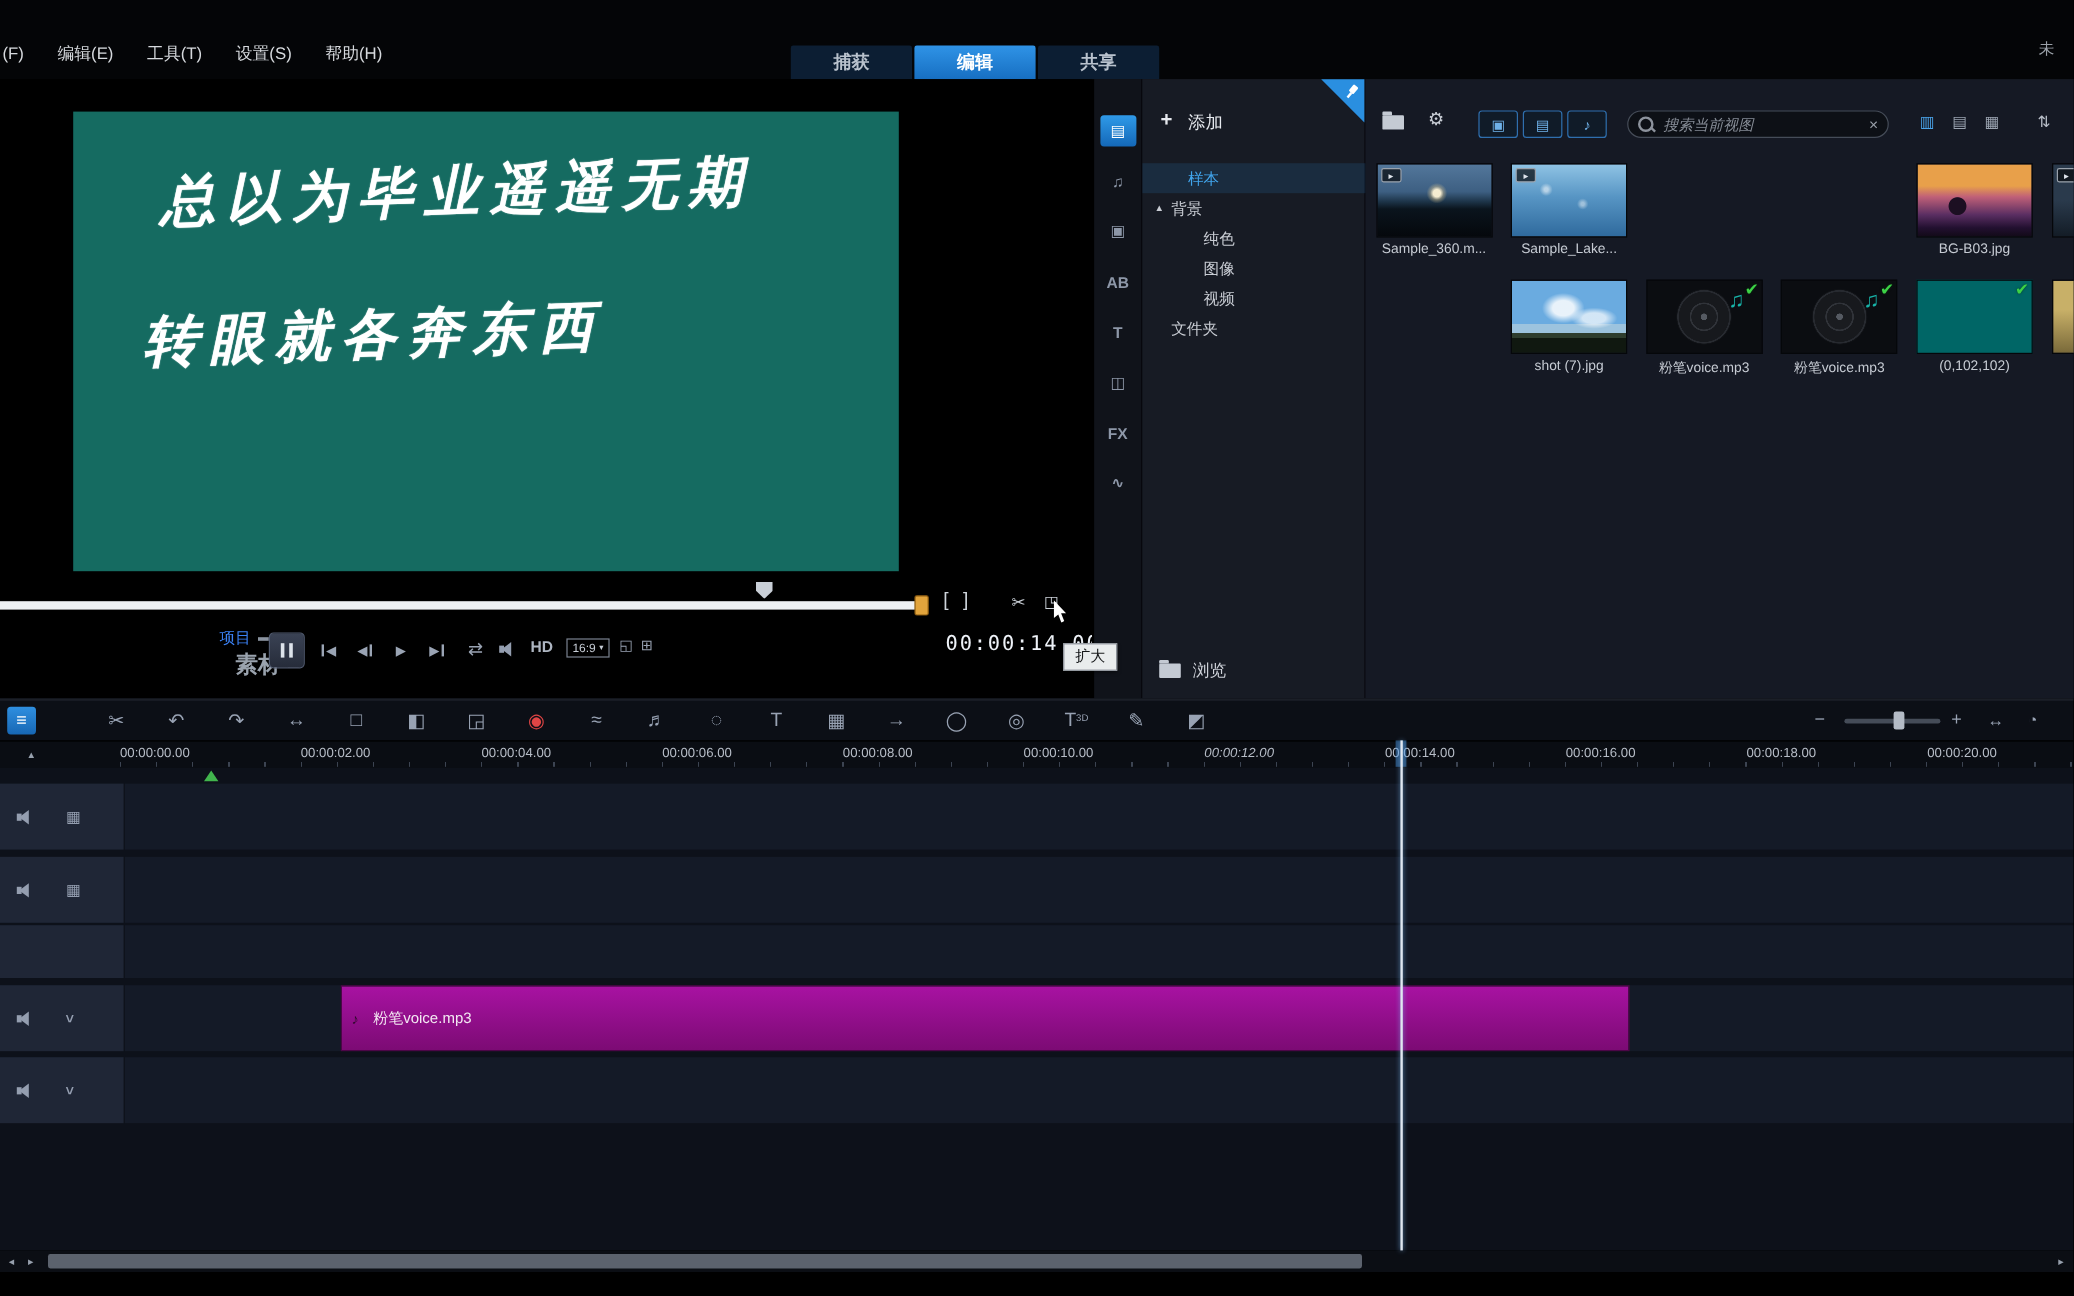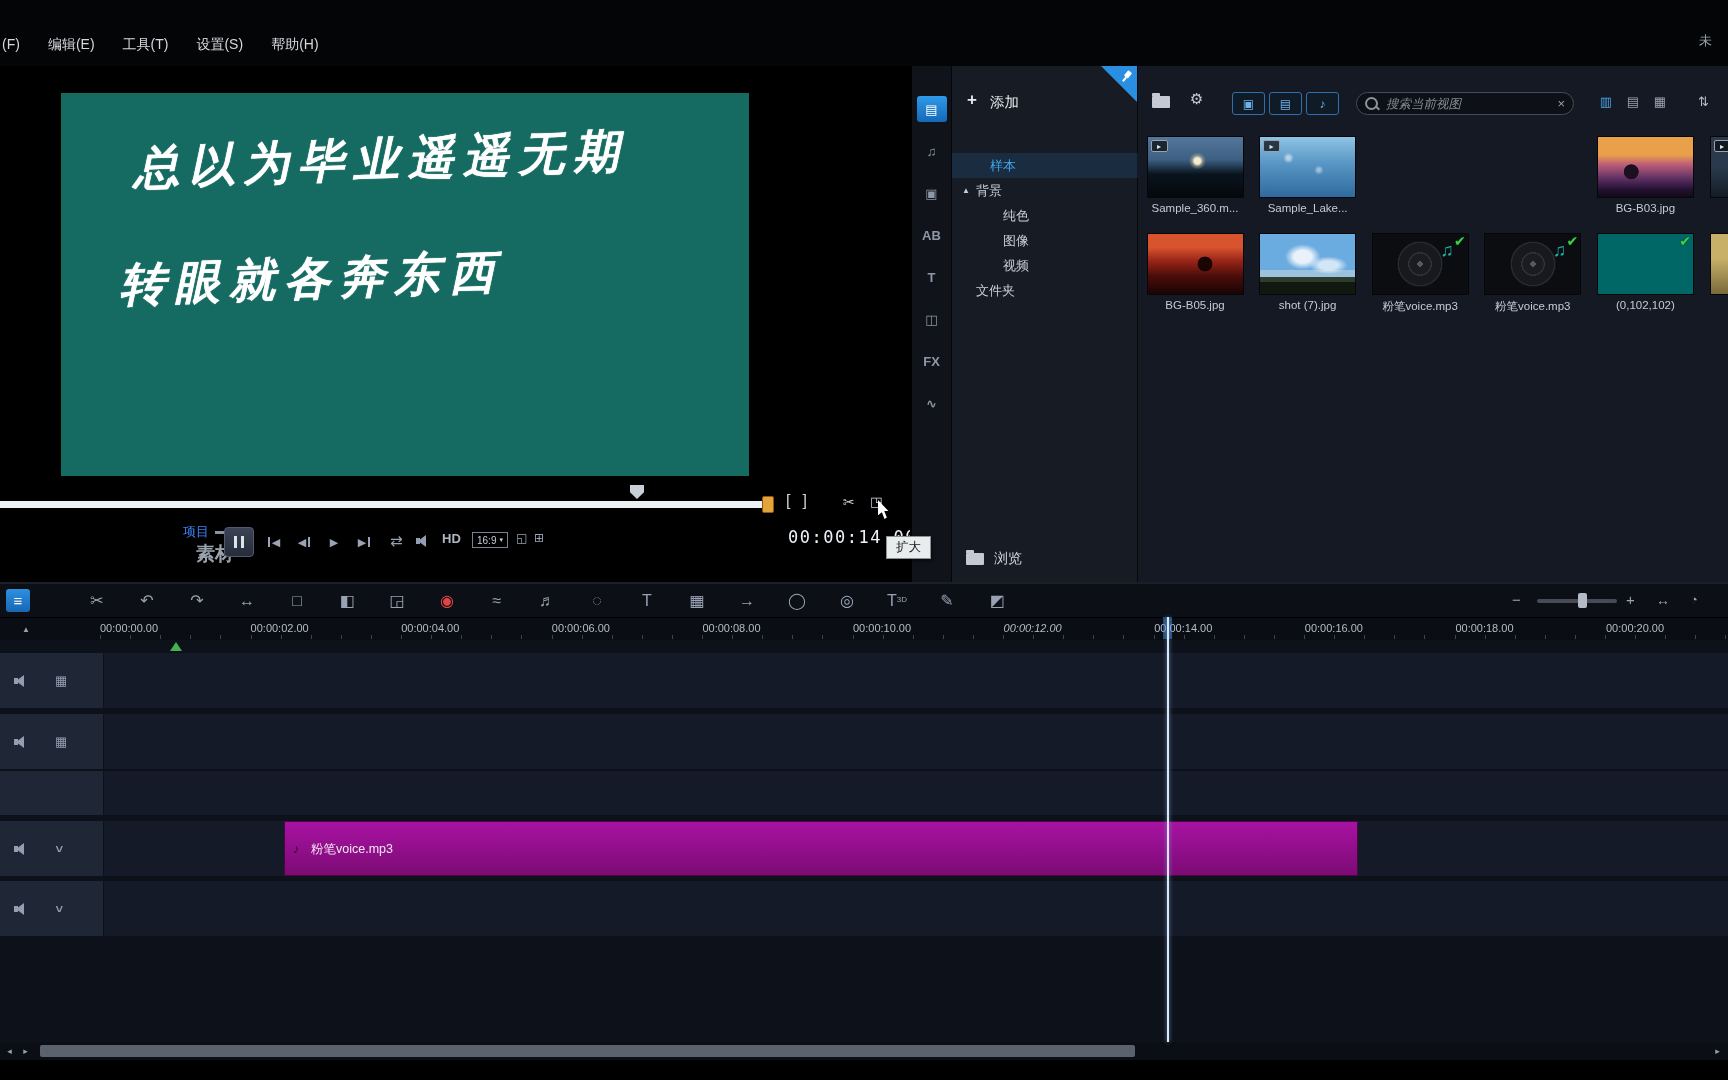--- a/index.html
+++ b/index.html
@@ -67,21 +67,21 @@
     color:#8d97a8;font-size:13px;font-weight:bold;border-radius:3px;flex:0 0 auto;}
   .strip-icon.active{background:linear-gradient(#2f9ae8,#1468b8);color:#fff;}
   #navpanel{position:absolute;left:40px;top:0;width:186px;height:516px;background:#171b24;border-right:1px solid #07080c;box-sizing:border-box;}
   #add-row{position:absolute;left:0;top:22px;width:186px;height:30px;}
   #add-plus{position:absolute;left:15px;top:2px;font-size:17px;font-weight:bold;color:#e6e9ee;}
   #add-label{position:absolute;left:38px;top:5px;font-size:14.5px;color:#e6e9ee;}
   #pin-corner{position:absolute;right:0;top:0;width:0;height:0;border-top:36px solid #2a8fe0;border-left:36px solid transparent;}
   .pin{position:absolute;right:5px;top:4px;width:12px;height:12px;transform:rotate(40deg);}
   .pin::before{content:"";position:absolute;left:4px;top:0;width:5px;height:7px;background:#fff;border-radius:1px;}
   .pin::after{content:"";position:absolute;left:6px;top:7px;width:2px;height:5px;background:#fff;}
-  #nav-list{position:absolute;left:0;top:70px;width:186px;margin-top:17px;}
+  #nav-list{position:absolute;left:0;top:70px;width:186px;}
   .nav-item{height:25px;line-height:25px;font-size:13px;color:#c9cdd4;position:relative;}
   .nav-item.selected{color:#41a5ec;background:rgba(47,120,190,0.18);}
   .lvl-a{padding-left:38px;}.lvl-b{padding-left:24px;}.lvl-c{padding-left:51px;}
   .nav-arrow{position:absolute;left:10px;top:0;font-size:8px;color:#c9cdd4;}
   #browse-row{position:absolute;left:0;top:480px;width:186px;height:26px;}
   .folder{width:18px;height:12px;background:#c4cad3;position:relative;border-radius:1px;display:inline-block;}
   .folder::before{content:"";position:absolute;left:0;top:-3px;width:8px;height:3px;background:#c4cad3;border-radius:1px 1px 0 0;}
   #browse-folder{position:absolute;left:14px;top:7px;}
   #browse-label{position:absolute;left:42px;top:4px;font-size:14px;color:#cfd3da;}
   
@@ -183,20 +183,25 @@
 <body>
 
 <div id="topbar">
   <div id="menu-row">
       <div class="menu-item">(F)</div>
       <div class="menu-item">编辑(E)</div>
       <div class="menu-item">工具(T)</div>
       <div class="menu-item">设置(S)</div>
       <div class="menu-item">帮助(H)</div>
     </div>
+  <div id="tab-row">
+      <div class="tab">捕获</div>
+      <div class="tab active">编辑</div>
+      <div class="tab">共享</div>
+    </div>
   <div id="corner-text">未</div>
 </div>
 
 <div id="preview">
   <div id="canvas" style="background: rgb(21, 107, 97);">
     <div id="chalk1" class="chalk">总以为毕业遥遥无期</div>
     <div id="chalk2" class="chalk">转眼就各奔东西</div>
   </div>
   <div id="scrub-bar"></div>
   <div id="scrub-marker"></div>
@@ -309,24 +314,20 @@
         </div>
         <div class="lib-item" style="left: 454.4px; top: 70px;">
           <div class="thumb art-bg03"></div>
           <div class="lib-label">BG-B03.jpg</div>
         </div>
         <div class="lib-item" style="left: 567px; top: 70px;">
           <div class="thumb art-partial1">
             <div class="vbadge">▸</div>
           </div>
           <div class="lib-label"></div>
-        </div>
-        <div class="lib-item" style="left: 4px; top: 167px;">
-          <div class="thumb art-bg05"></div>
-          <div class="lib-label">BG-B05.jpg</div>
         </div>
         <div class="lib-item" style="left: 116.6px; top: 167px;">
           <div class="thumb art-shot4"></div>
           <div class="lib-label">shot (7).jpg</div>
         </div>
         <div class="lib-item" style="left: 229.2px; top: 167px;">
           <div class="thumb art-disc">
             <div class="disc-note">♫</div>
             <div class="check">✔</div>
           </div>

